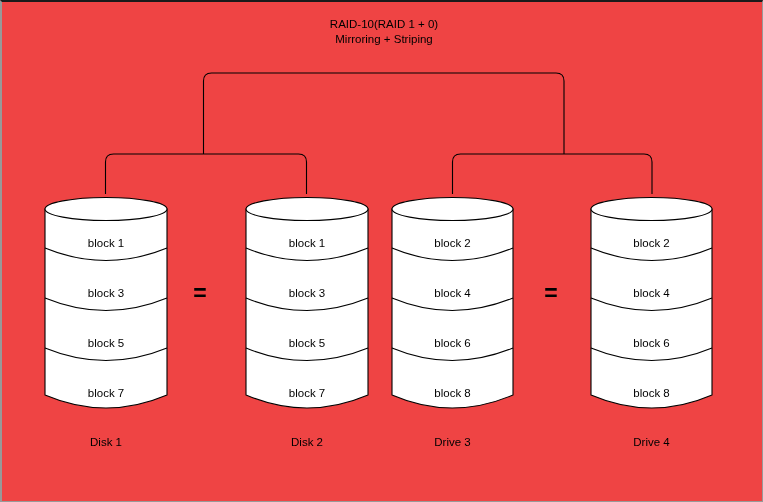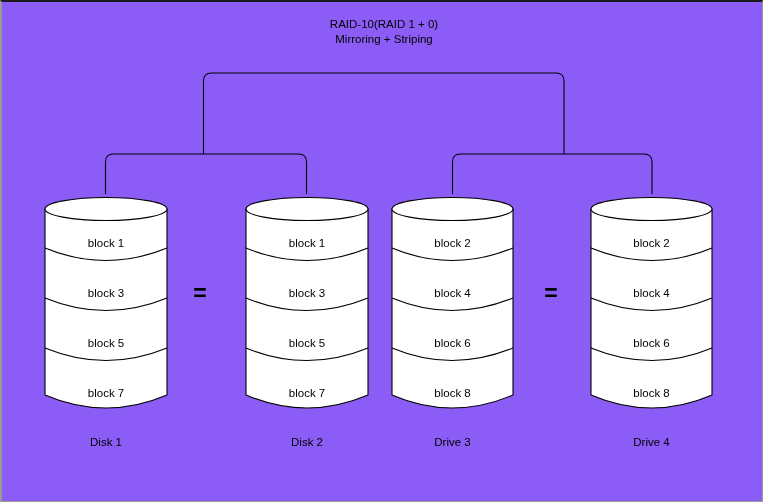--- a/index.html
+++ b/index.html
@@ -8,21 +8,21 @@
     padding: 0;
     background: #ffffff;
   }
   body {
     font-family: "Liberation Sans", sans-serif;
   }
   #canvas {
     position: relative;
     width: 763px;
     height: 502px;
-    background: #8b5cf6;
+    background: #ef4444;
     box-sizing: border-box;
     border-top: 2px solid #1a1a1a;
     border-left: 2px solid #999999;
     border-right: 1px solid #999999;
     border-bottom: 1px solid #999999;
     overflow: hidden;
   }
   #diagram-svg {
     position: absolute;
     top: 0;

